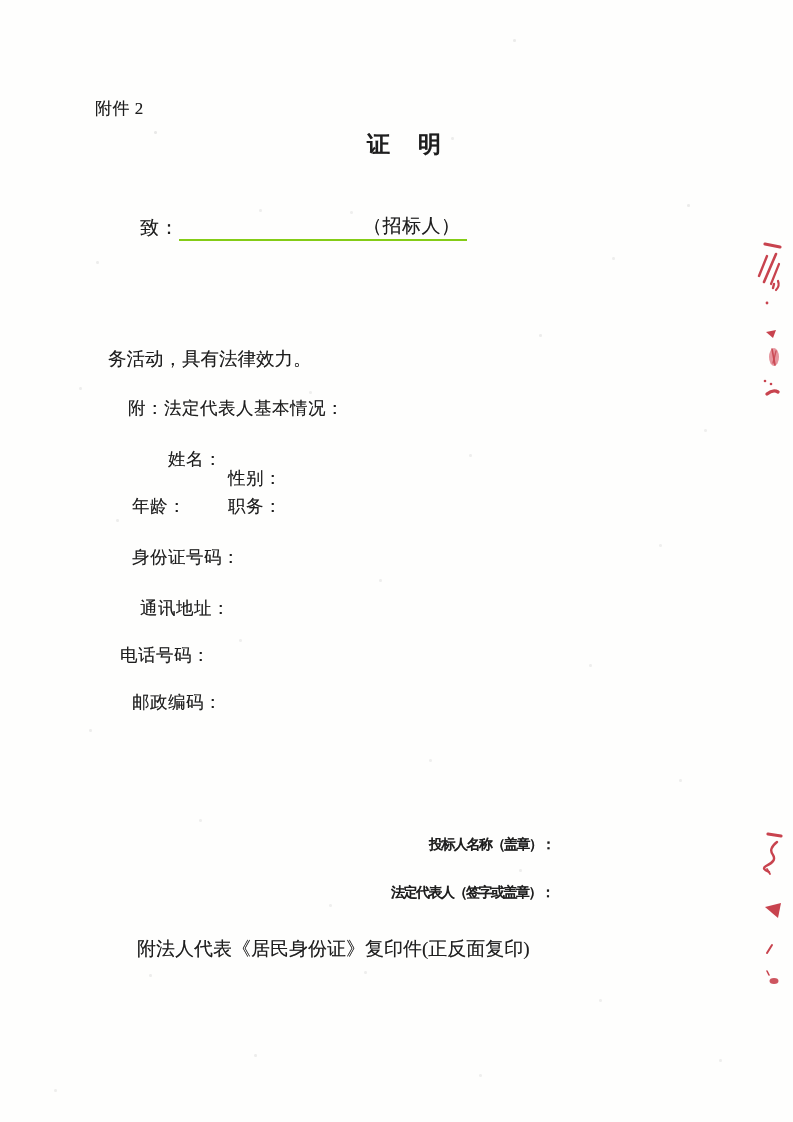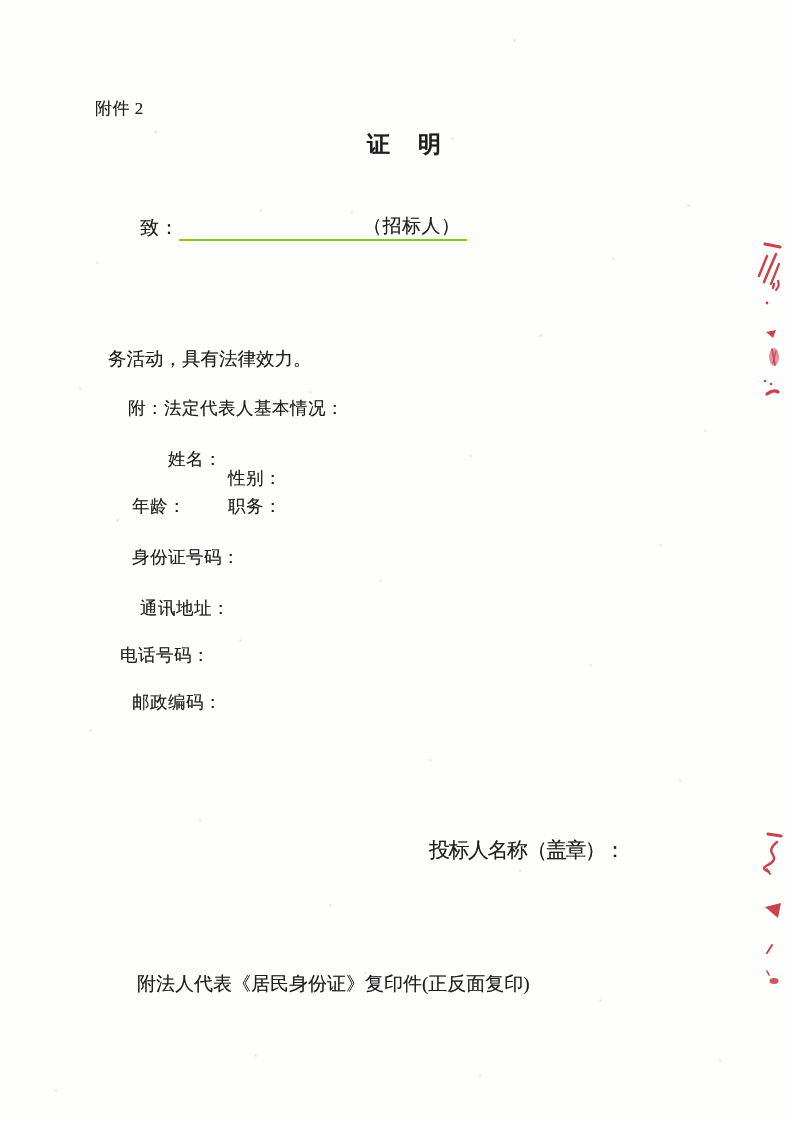--- a/index.html
+++ b/index.html
@@ -42,24 +42,24 @@
   .attach-note{left:128px;top:396px;font-size:17.5px;}
   .field-label{font-size:17.5px;}
   .f-name{left:132px;top:447px;margin-left:36px;}
   .f-gender{left:228px;top:447px;margin-top:19px;}
   .f-age{left:132px;top:494px;}
   .f-position{left:228px;top:494px;}
   .f-id{left:132px;top:545px;}
   .f-address{left:140px;top:596px;}
   .f-phone{left:120px;top:643px;}
   .f-postal{left:132px;top:690px;}
-  .sign-line{font-size:21px;letter-spacing:-1.5px;}
+  .sign-line{font-size:14px;letter-spacing:-1.5px;font-weight:bold;}
   .sign-bidder{left:429px;top:836px;}
   .sign-legal{left:391px;top:884px;}
-  .footer-note{left:137px;top:936px;font-size:19px;letter-spacing:0;margin-top:35px;}
+  .footer-note{left:137px;top:936px;font-size:19px;letter-spacing:0;}
   .red-marks{left:740px;top:235px;width:53px;height:760px;pointer-events:none;}
   
   .noise{
     left:0;top:0;width:1px;height:1px;background:transparent;border-radius:50%;
     box-shadow:
       155px 132px 0 1px rgba(150,150,150,.20),
       452px 138px 0 1px rgba(150,150,150,.16),
       514px 40px 0 1px rgba(150,150,150,.18),
       260px 210px 0 1px rgba(150,150,150,.15),
       688px 205px 0 1px rgba(150,150,150,.18),
@@ -115,20 +115,21 @@
   <div class="abs txt field-label f-name">姓名：</div>
   <div class="abs txt field-label f-gender">性别：</div>
   <div class="abs txt field-label f-age">年龄：</div>
   <div class="abs txt field-label f-position">职务：</div>
   <div class="abs txt field-label f-id">身份证号码：</div>
   <div class="abs txt field-label f-address">通讯地址：</div>
   <div class="abs txt field-label f-phone">电话号码：</div>
   <div class="abs txt field-label f-postal">邮政编码：</div>
 
   <div class="abs txt sign-line sign-bidder">投标人名称（盖章）：</div>
+  <div class="abs txt sign-line sign-legal">法定代表人（签字或盖章）：</div>
 
   <div class="abs txt footer-note">附法人代表《居民身份证》复印件(正反面复印)</div>
 
   <svg class="abs red-marks" viewBox="0 0 53 760" xmlns="http://www.w3.org/2000/svg">
     <g stroke="#c8434e" fill="none" stroke-linecap="round">
 
       <path d="M25,9 L40,12" stroke-width="3.2"></path>
       <path d="M27,21 L19,41" stroke-width="2.4"></path>
       <path d="M36,19 L24,47" stroke-width="2.6"></path>
       <path d="M39,29 L31,49" stroke-width="2.2"></path>

